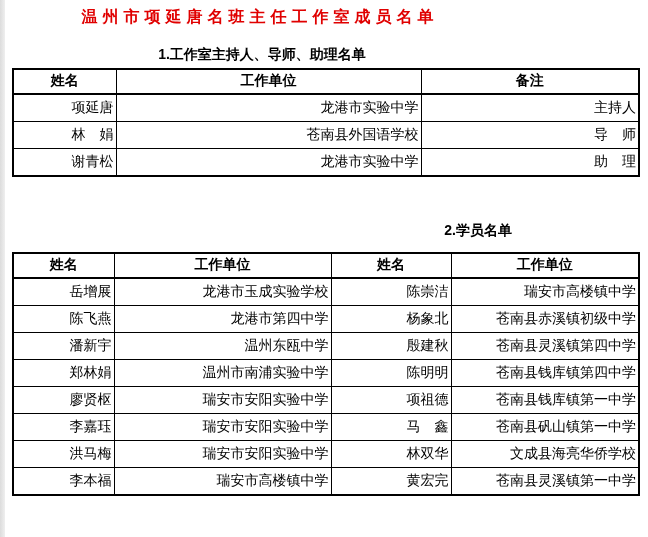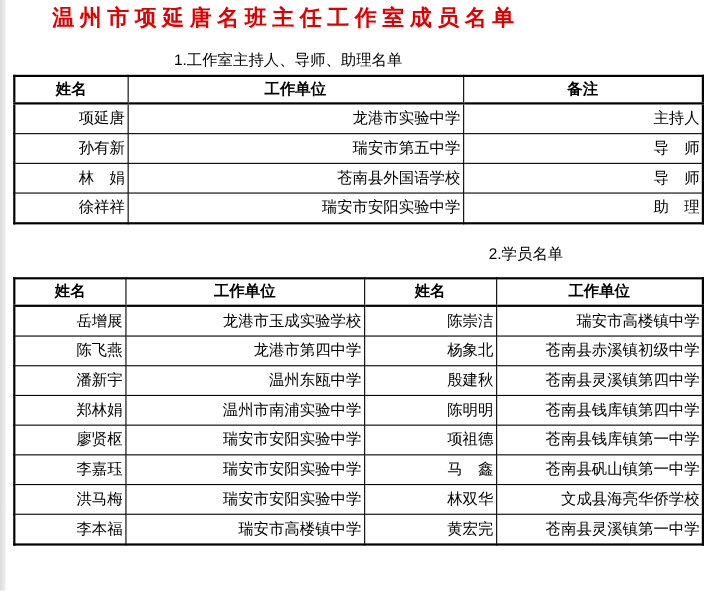--- a/index.html
+++ b/index.html
@@ -13,30 +13,30 @@
   }
   .edge-strip {
     position: absolute; left: 0; top: 0; width: 5px; height: 537px;
     background: linear-gradient(to right, #dcdcdc, #efefef);
   }
   .doc-title {
     position: absolute; top: 4px; left: 0; width: 520px;
     text-align: center;
     font-family: "Liberation Serif", "DejaVu Serif", serif;
     font-weight: bold;
-    font-size: 20px;
+    font-size: 16px;
     letter-spacing: 5px;
     line-height: 26px;
     color: #e00000;
   }
   .section-heading {
     position: absolute; left: 12px; width: 500px;
     text-align: center;
     font-family: "Liberation Sans", "DejaVu Sans", sans-serif;
-    font-weight: normal;
+    font-weight: bold;
     font-size: 14px;
     line-height: 18px;
     color: #000000;
   }
   #heading-1 { top: 45px; }
   #heading-2 { top: 221px; text-align: right; }
   table.doc-table {
     position: absolute; left: 12px;
     width: 626px;
     border-collapse: collapse;
@@ -87,32 +87,27 @@
       <th>备注</th>
     </tr>
   </thead>
   <tbody>
       <tr>
         <td>项延唐</td>
         <td>龙港市实验中学</td>
         <td>主持人</td>
       </tr>
       <tr>
-        <td>孙有新</td>
-        <td>瑞安市第五中学</td>
-        <td>导　师</td>
-      </tr>
-      <tr>
         <td>林　娟</td>
         <td>苍南县外国语学校</td>
         <td>导　师</td>
       </tr>
       <tr>
-        <td>徐祥祥</td>
-        <td>瑞安市安阳实验中学</td>
+        <td>谢青松</td>
+        <td>龙港市实验中学</td>
         <td>助　理</td>
       </tr>
     </tbody>
 </table>
 
 <div class="section-heading" id="heading-2">2.学员名单</div>
 
 <table class="doc-table" id="table-2">
   <colgroup>
     <col style="width:101px">

